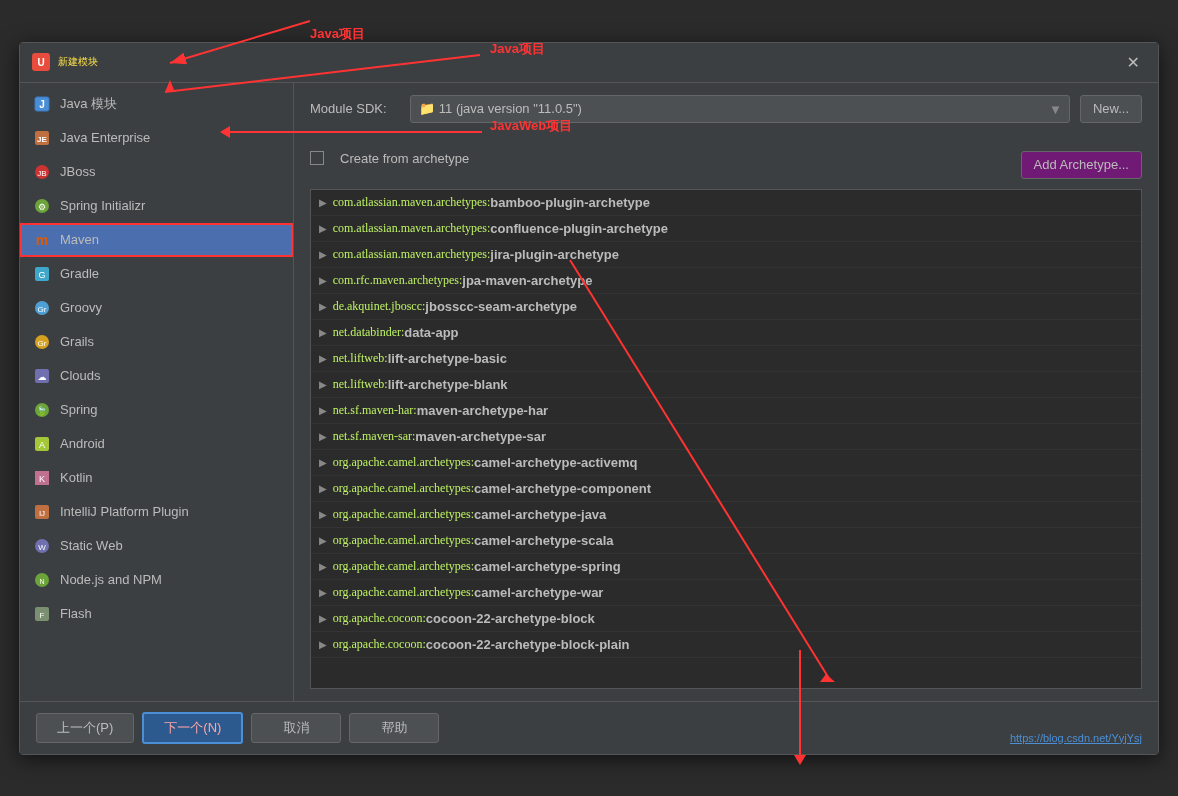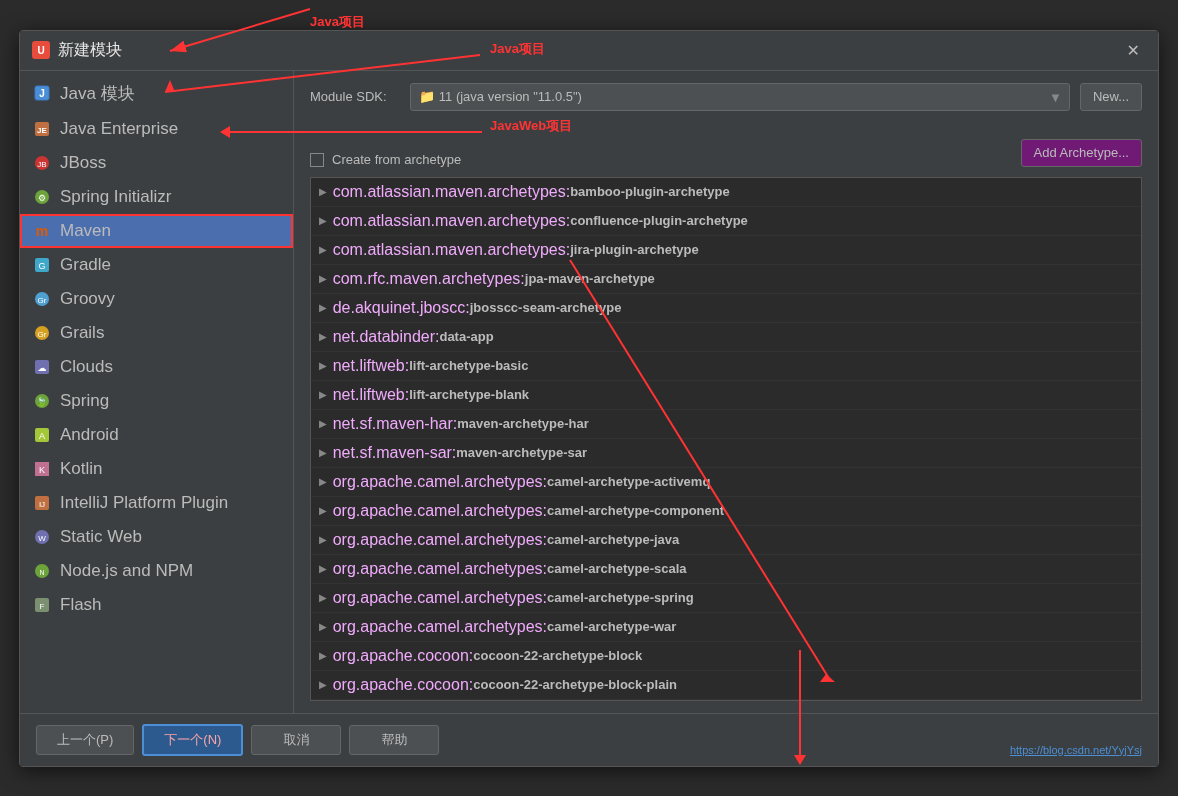--- a/index.html
+++ b/index.html
@@ -42,22 +42,22 @@
       background: #e74c3c;
       border-radius: 3px;
       display: flex;
       align-items: center;
       justify-content: center;
       font-size: 10px;
       color: white;
       font-weight: bold;
     }
     .title-text {
-      color: #e5e5e5;
-      font-size: 16px;
+      color: #fde047;
+      font-size: 10px;
     }
     .close-btn {
       color: #bbbbbb;
       cursor: pointer;
       font-size: 16px;
       padding: 2px 6px;
     }
     .content {
       display: flex;
       flex: 1;
@@ -81,21 +81,21 @@
     .sidebar-item-icon {
       width: 20px;
       height: 20px;
       display: flex;
       align-items: center;
       justify-content: center;
       font-size: 14px;
       flex-shrink: 0;
     }
     .sidebar-item-label {
-      font-size: 17px;
+      font-size: 13px;
     }
     
     .main-panel {
       flex: 1;
       display: flex;
       flex-direction: column;
       padding: 12px 16px;
       background: #3c3f41;
     }
     .sdk-row {
@@ -138,22 +138,22 @@
       border: 1px solid #666;
       color: #bbbbbb;
       padding: 4px 12px;
       border-radius: 3px;
       cursor: pointer;
       font-size: 13px;
       height: 28px;
     }
     .archetype-row {
       display: flex;
-      align-items: flex-end;
-      gap: 8px;
+      align-items: flex-start;
+      gap: 16px;
       margin-bottom: 10px;
     }
     .checkbox {
       width: 14px;
       height: 14px;
       border: 1px solid #888;
       background: transparent;
       display: inline-block;
       cursor: pointer;
     }
@@ -188,22 +188,23 @@
       color: #bbbbbb;
       font-size: 13px;
       border-bottom: 1px solid #333;
     }
     .archetype-arrow {
       margin-right: 6px;
       font-size: 10px;
       color: #888;
     }
     .archetype-prefix {
-      color: #f0abfc;
-      font-size: 16px;
+      color: #bef264;
+      font-size: 12px;
+      font-family: Liberation Serif, serif;
     }
     .archetype-name {
       color: #bbbbbb;
       font-size: 13px;
       font-weight: bold;
     }
     
     .bottom-bar {
       display: flex;
       align-items: center;

